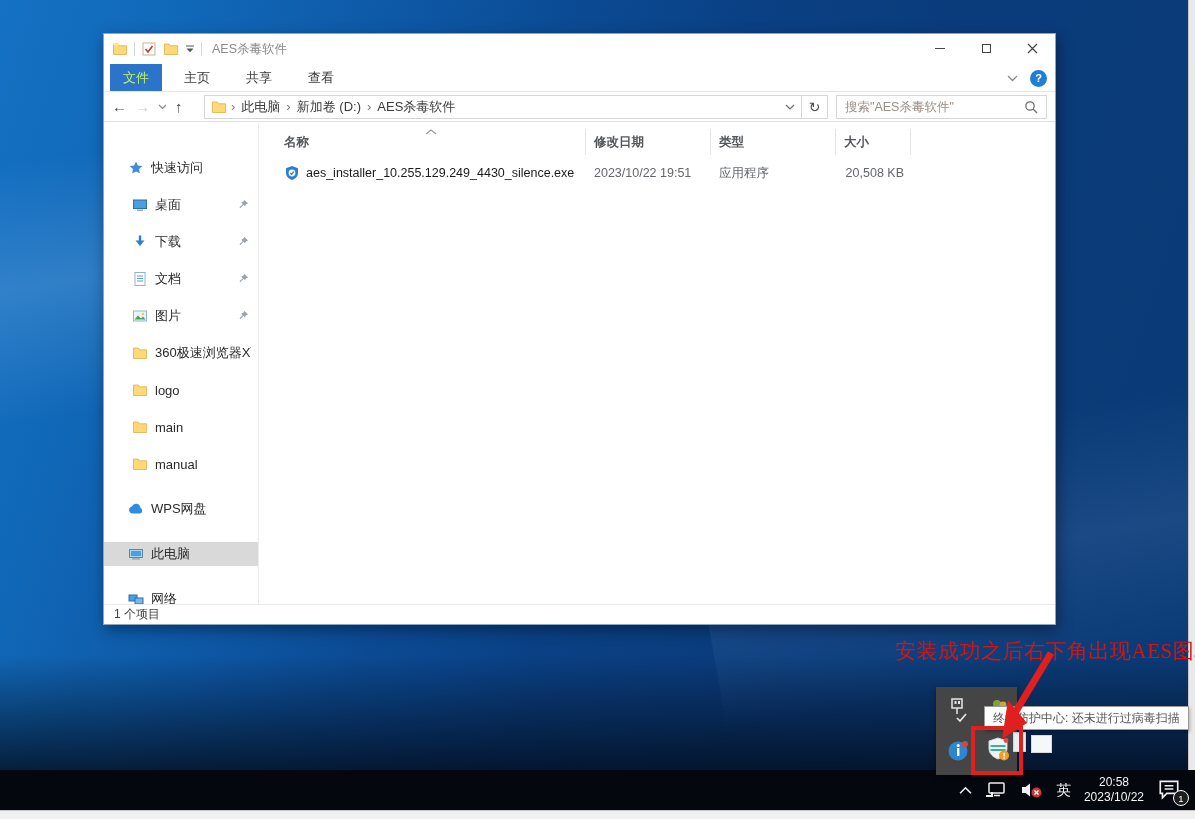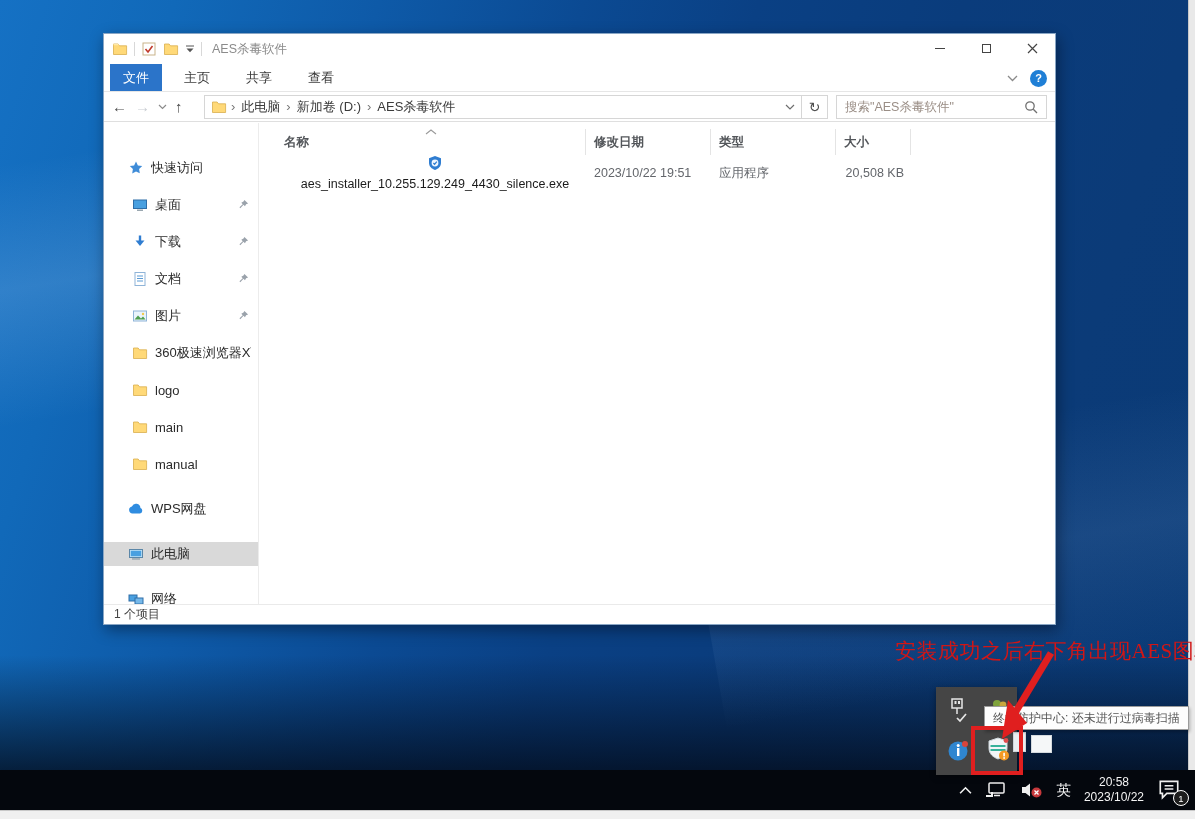--- a/index.html
+++ b/index.html
@@ -32,21 +32,21 @@
   .qat { display:flex; align-items:center; gap:6px; padding-left:8px; }
   .qat .sep { width:1px; height:14px; background:#d8d8d8; }
   .win-title { margin-left:10px; color:#8b8b8b; font-size:12.5px; }
   .caption-btns { position:absolute; right:0; top:0; display:flex; }
   .cap-btn { width:46px; height:29px; display:flex; align-items:center; justify-content:center; color:#444; }
   .cap-min  span { display:block; width:10px; border-bottom:1px solid #444; }
   .cap-max  span { display:block; width:9px; height:9px; border:1px solid #444; }
 
   .tabs-row { height:28px; display:flex; align-items:stretch; border-bottom:1px solid #e6e6e6; position:relative; }
   .tab { display:flex; align-items:center; padding:0 14px; font-size:13px; color:#3c3c3c; }
-  .tab.file { background:#2b74c9; color:#ffffff; margin-left:6px; padding:0 13px; }
+  .tab.file { background:#2b74c9; color:#bef264; margin-left:6px; padding:0 13px; }
   .tab + .tab { margin-left:8px; }
   .ribbon-right { position:absolute; right:8px; top:0; height:28px; display:flex; align-items:center; gap:12px; }
   .help-circle { width:17px; height:17px; border-radius:50%; background:#1f7fd6; color:#fff; font-size:11px; font-weight:bold;
     display:flex; align-items:center; justify-content:center; }
 
   .addr-row { height:30px; display:flex; align-items:center; border-bottom:1px solid #dfdfdf; padding:0 8px; background:#fff; }
   .nav-btns { display:flex; align-items:center; gap:8px; width:92px; color:#4b4b4b; font-size:15px; }
   .nav-fwd { color:#c9cdd2; }
   .crumb-box { height:24px; flex:0 0 598px; border:1px solid #d6d6d6; display:flex; align-items:center; padding:0 6px; gap:4px; }
   .crumb { color:#3b3b3b; padding:0 2px; }
@@ -68,21 +68,21 @@
   .side-gap { height:8px; }
   .icon16 { width:16px; height:16px; flex:0 0 16px; }
 
   .file-area { flex:1; position:relative; padding-top:6px; }
   .cols { display:grid; grid-template-columns:327px 125px 125px 75px; height:26px; align-items:center; color:#54575b; font-size:12.5px;font-weight:bold; }
   .colh { position:relative; height:26px; display:flex; align-items:center; padding-left:8px; border-right:1px solid #e4e4e4; }
   .colh.name { padding-left:25px; }
   .colh .sort { position:absolute; left:166px; top:0px; }
   .filerow { display:grid; grid-template-columns:327px 125px 125px 75px; height:24px; align-items:center; font-size:12.5px; margin-top:6px; }
   .fcell { padding-left:8px; color:#63666b; white-space:nowrap; overflow:hidden; }
-  .fcell.name { padding-left:25px; color:#1b1b1b; display:flex; align-items:center; gap:6px;flex-direction:column; }
+  .fcell.name { padding-left:25px; color:#1b1b1b; display:flex; align-items:center; gap:6px; }
   .fcell.size { text-align:right; padding-right:7px; }
 
   .statusbar { position:absolute; left:0; right:0; bottom:0; height:20px; border-top:1px solid #eaeaea;
     display:flex; align-items:center; padding-left:10px; font-size:12px; color:#444; background:#fff; }
 
   
   .annotation { position:absolute; left:895px; top:637px; font-family:"Liberation Serif","DejaVu Serif",serif;
     font-size:21px; color:#d11616; white-space:nowrap; z-index:50; letter-spacing:.5px; }
 
   .flyout { position:absolute; left:936px; top:687px; width:81px; height:88px; background:#454545; z-index:10;

